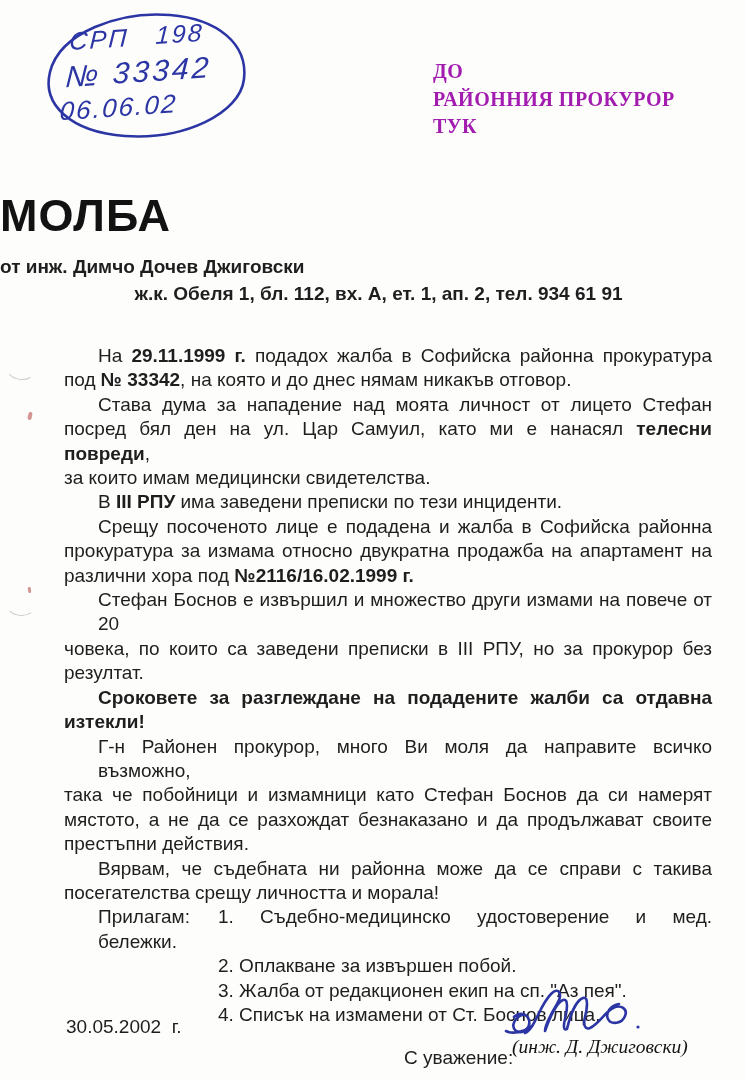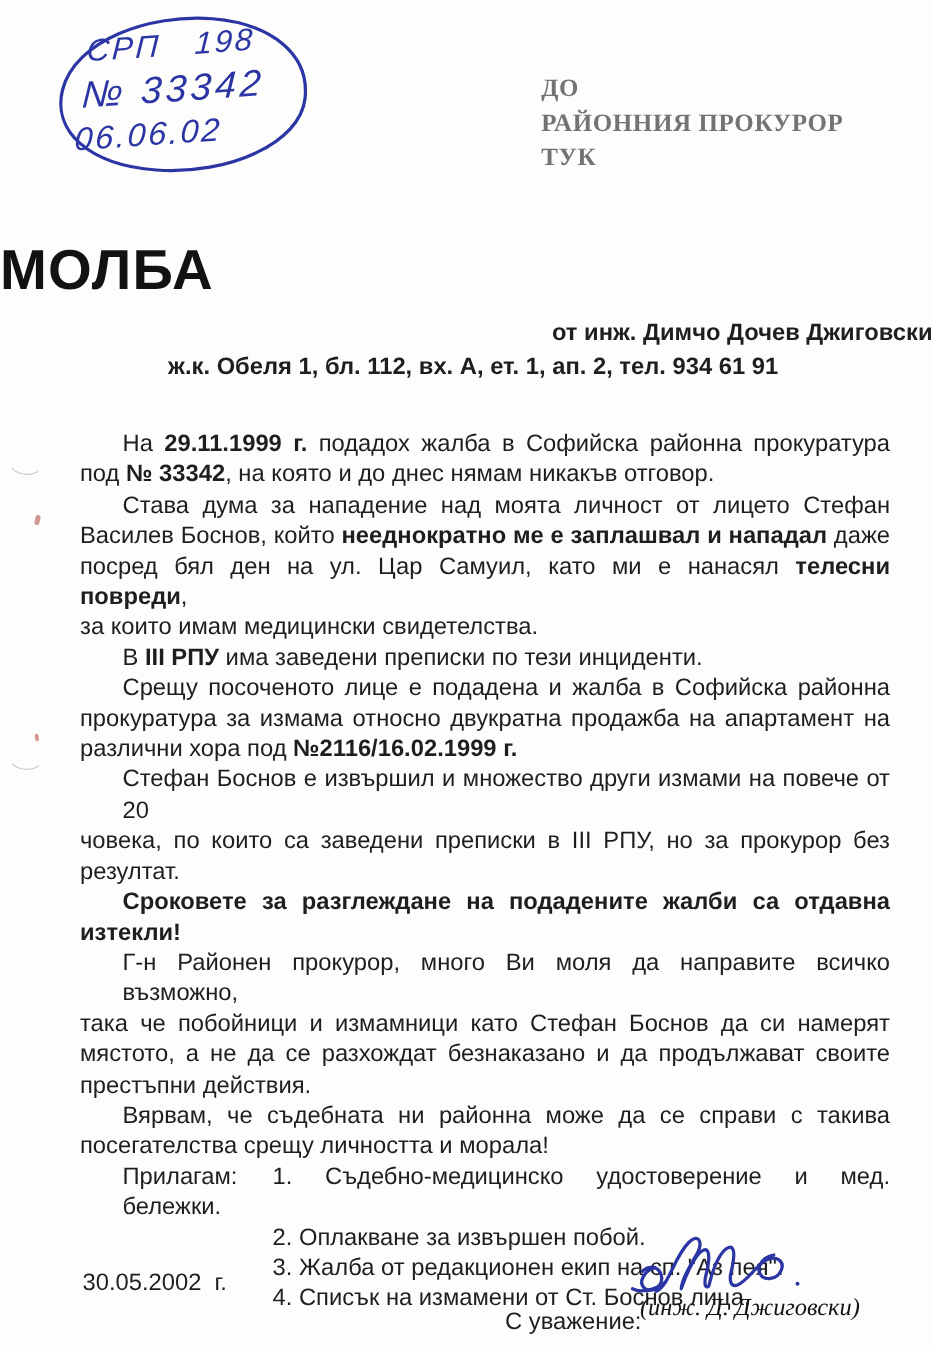--- a/index.html
+++ b/index.html
@@ -25,32 +25,32 @@
   }
   .stamp-l1 { font-size: 25px; margin-left: 48px; word-spacing: 18px; letter-spacing: 2px; }
   .stamp-l2 { font-size: 30px; margin-left: 46px; letter-spacing: 3px; margin-top: 4px; }
   .stamp-l3 { font-size: 26px; margin-left: 42px; letter-spacing: 2px; margin-top: 2px; }
 
   
   .recipient {
     position: absolute; left: 433px; top: 58px;
     font-family: "Liberation Serif", serif;
     font-weight: bold; font-size: 20px; line-height: 27.5px;
-    letter-spacing: 0.5px; color: #737373;
+    letter-spacing: 0.5px; color: #a21caf;
   }
 
   
   .title {
     position: absolute; left: 0; top: 190px; width: 100%;
     text-align: left; font-size: 45px; font-weight: bold;
     letter-spacing: 1px; color: #121212;
   }
   .from-line {
     position: absolute; left: 0; top: 256px; width: 100%;
-    text-align: right; font-size: 19px; font-weight: bold;
+    text-align: left; font-size: 19px; font-weight: bold;
   }
   .addr-line {
     position: absolute; left: 0; top: 283px; width: 100%;
     text-align: center; font-size: 19px; font-weight: bold; padding-left: 11px;
   }
 
   
   .body-text {
     position: absolute; left: 64px; top: 344px; width: 648px;
     font-size: 19px; line-height: 24.4px; color: var(--text);
@@ -104,21 +104,20 @@
     </div>
 
   <h1 class="title">МОЛБА</h1>
   <div class="from-line">от инж. Димчо Дочев Джиговски</div>
   <div class="addr-line">ж.к. Обеля 1, бл. 112, вх. А, ет. 1, ап. 2, тел. 934 61 91</div>
 
   <div class="body-text" id="body-paragraphs">
       <div class="line indent"><span>На </span><span class="b">29.11.1999 г.</span><span> подадох жалба в Софийска районна прокуратура</span></div>
       <div class="line last"><span>под </span><span class="b">№ 33342</span><span>, на която и до днес нямам никакъв отговор.</span></div>
       <div class="line indent"><span>Става дума за нападение над моята личност от лицето Стефан</span></div>
-      <div class="line"><span>Василев Боснов, който </span><span class="b">нееднократно ме е заплашвал и нападал</span><span> даже</span></div>
       <div class="line"><span>посред бял ден на ул. Цар Самуил, като ми е нанасял </span><span class="b">телесни повреди</span><span>,</span></div>
       <div class="line last"><span>за които имам медицински свидетелства.</span></div>
       <div class="line last indent"><span>В </span><span class="b">III РПУ</span><span> има заведени преписки по тези инциденти.</span></div>
       <div class="line indent"><span>Срещу посоченото лице е подадена и жалба в Софийска районна</span></div>
       <div class="line"><span>прокуратура за измама относно двукратна продажба на апартамент на</span></div>
       <div class="line last"><span>различни хора под </span><span class="b">№2116/16.02.1999 г.</span></div>
       <div class="line indent"><span>Стефан Боснов е извършил и множество други измами на повече от 20</span></div>
       <div class="line"><span>човека, по които са заведени преписки в III РПУ, но за прокурор без</span></div>
       <div class="line last"><span>резултат.</span></div>
       <div class="line indent"><span class="b">Сроковете за разглеждане на подадените жалби са отдавна</span></div>

